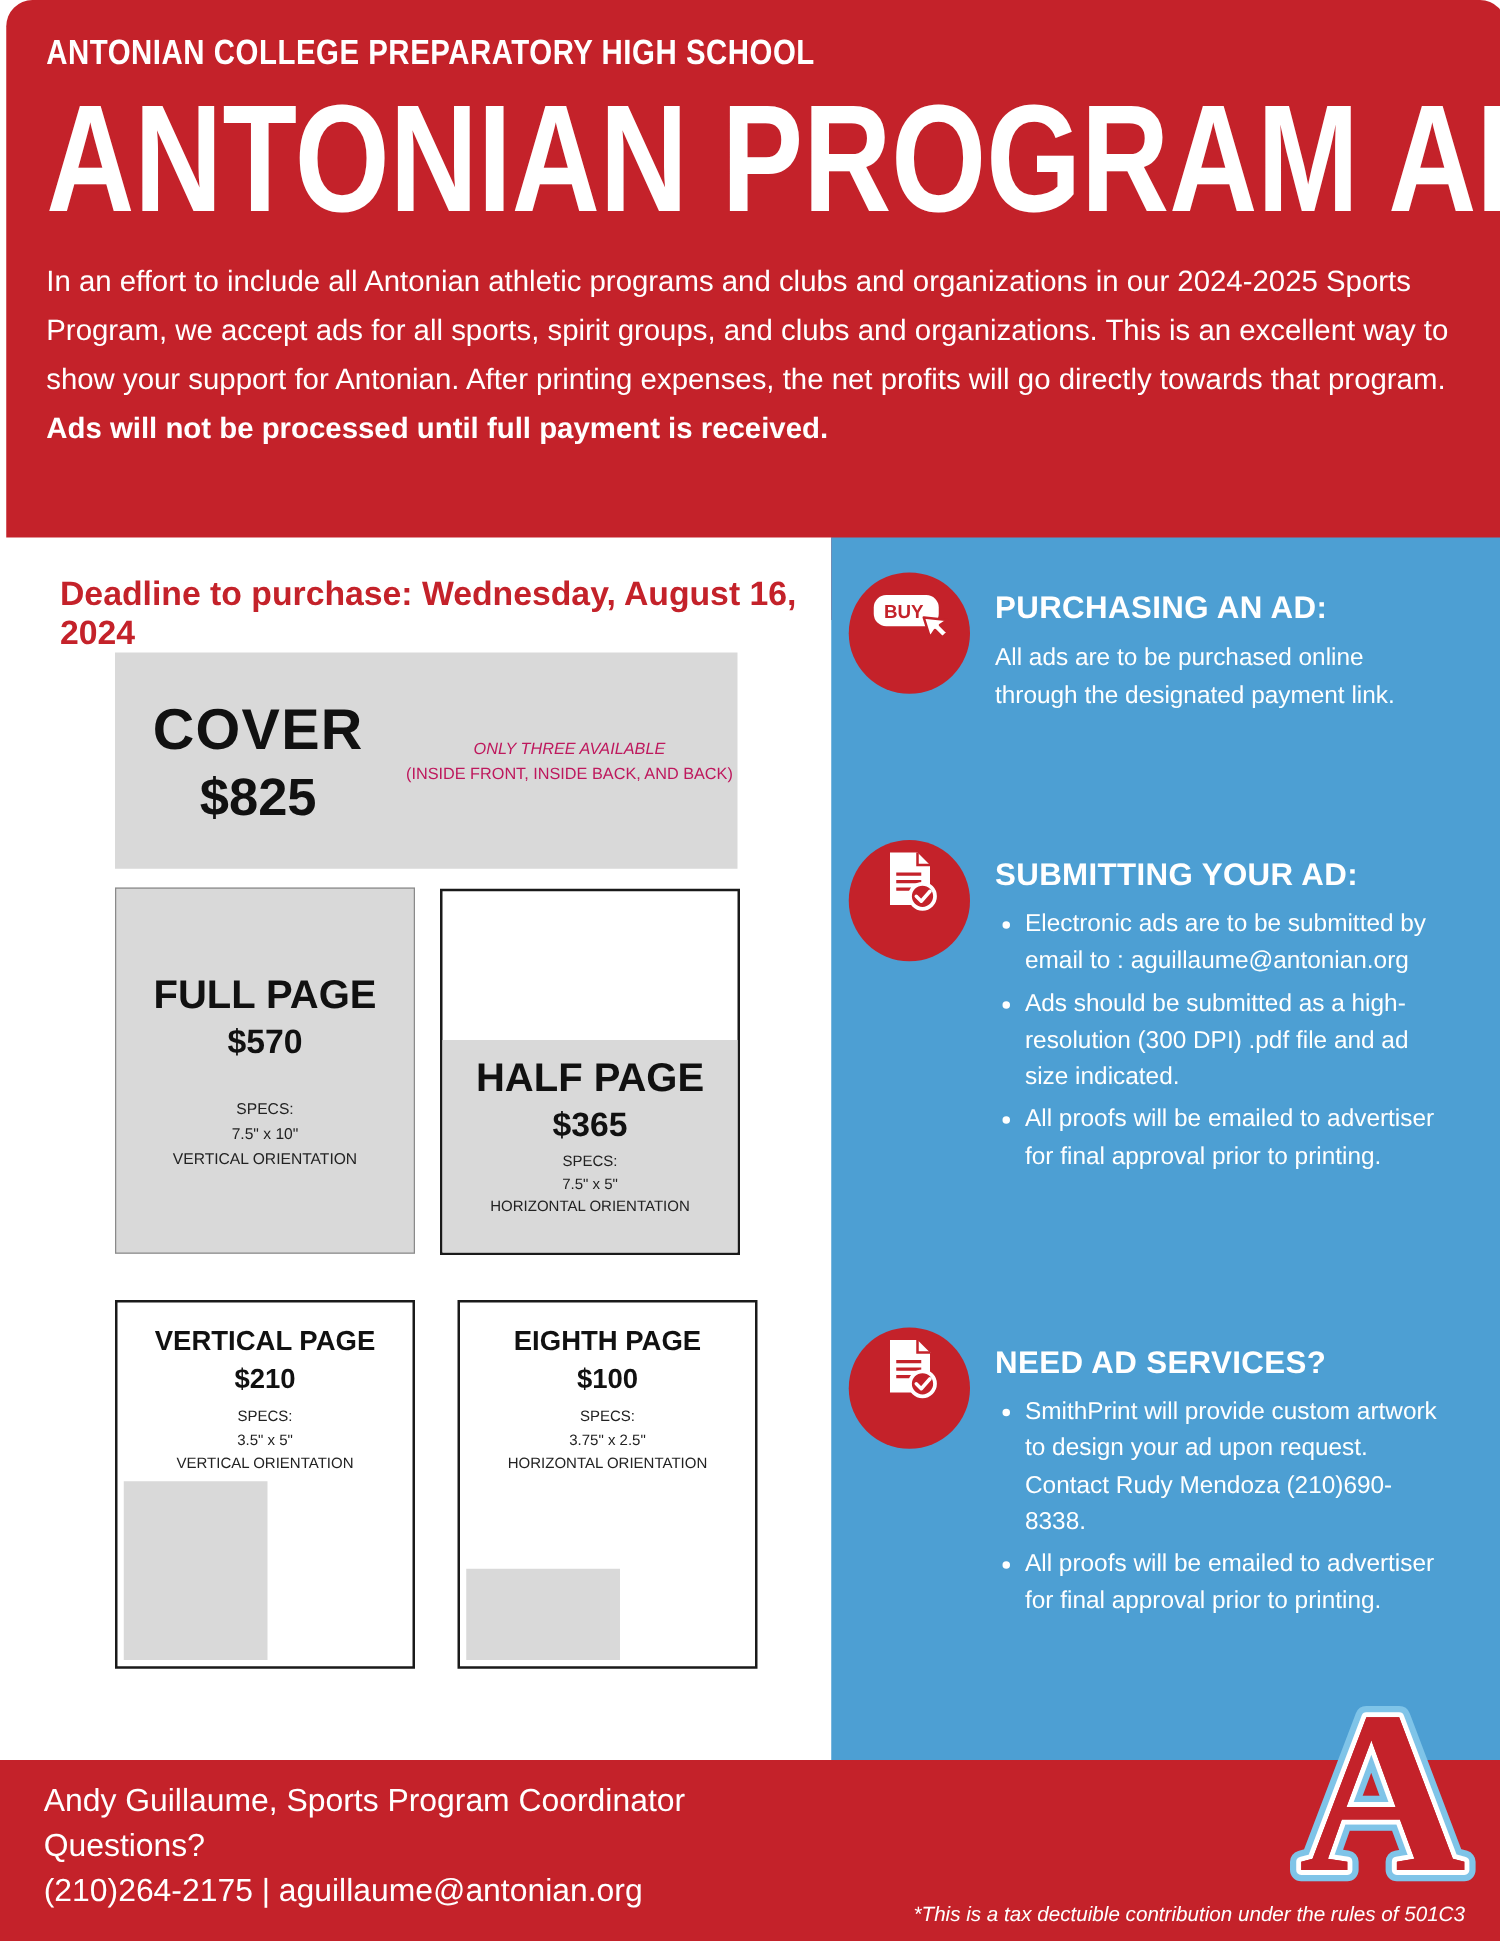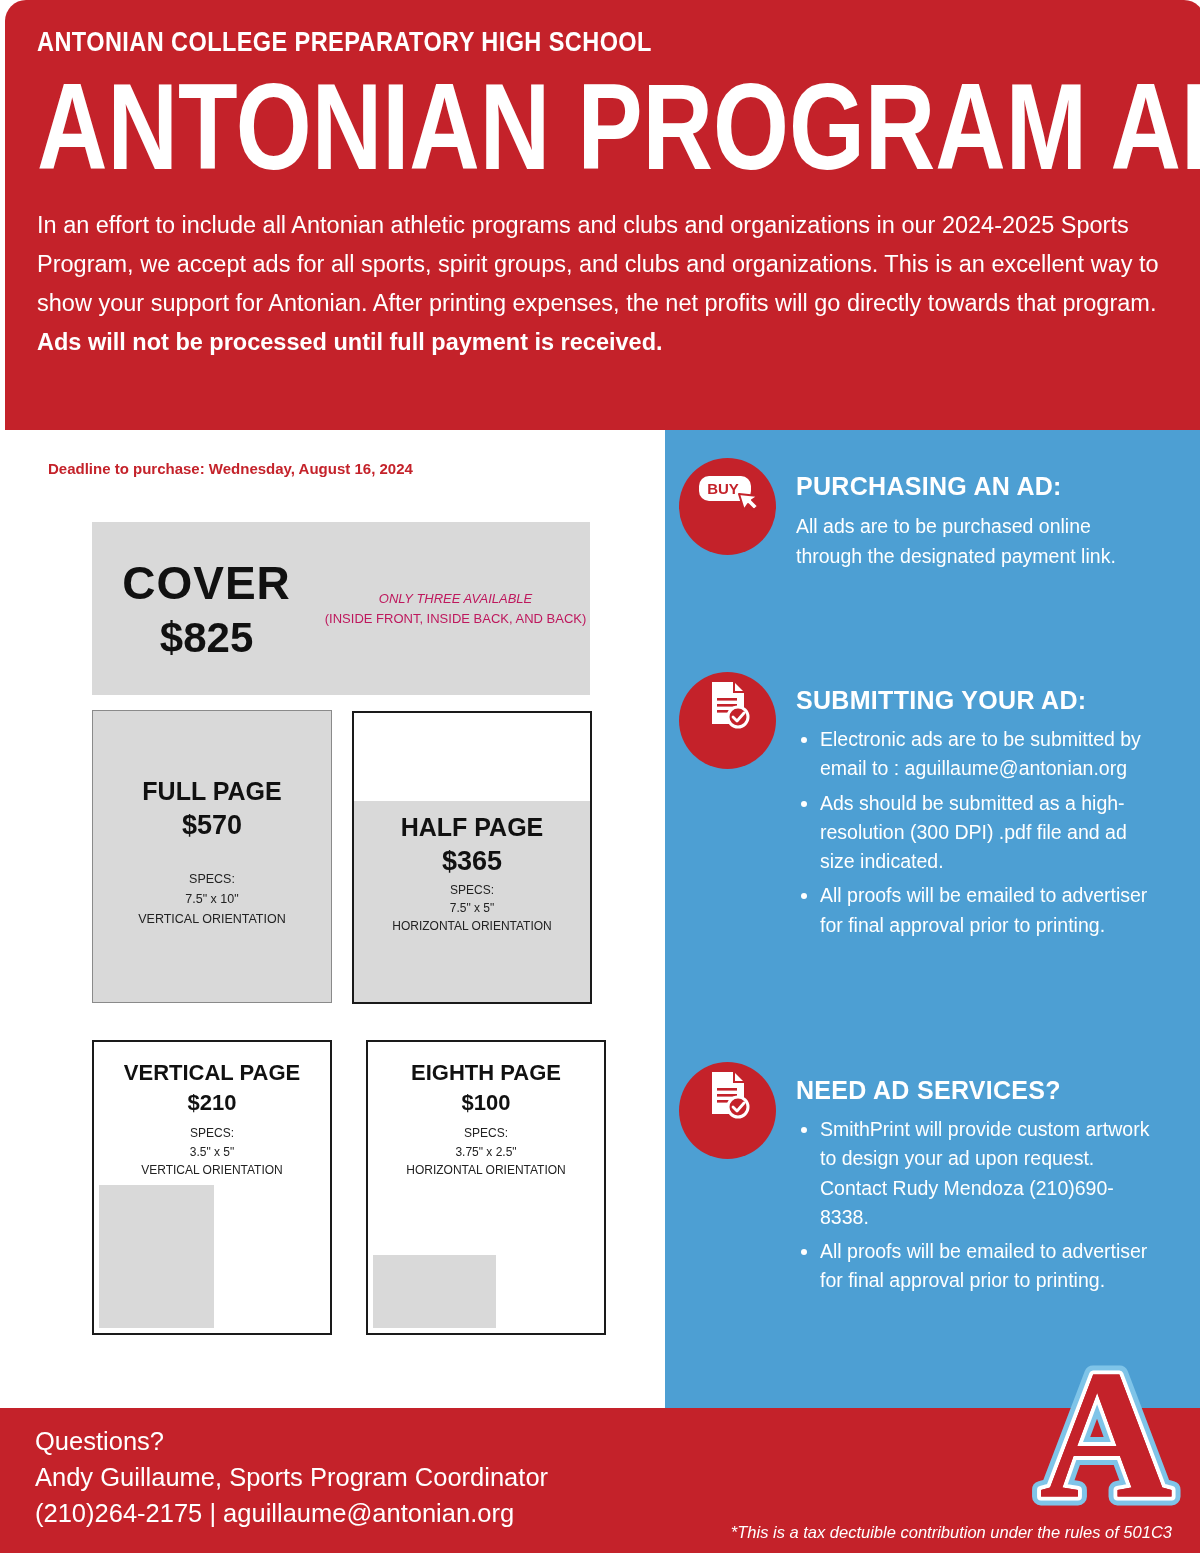--- a/index.html
+++ b/index.html
@@ -32,44 +32,44 @@
   
   .left-col {
     position: absolute; top: 430px; left: 0; width: 665px; height: 978px; background: #fff;
   }
   .right-col {
     position: absolute; top: 430px; left: 665px; width: 535px; height: 978px; background: #4D9FD3;
     color: #fff;
   }
   .deadline {
     position: absolute; left: 48px; top: 30px;
-    color: #C4222A; font-weight: bold; font-size: 15px;
+    color: #C4222A; font-weight: bold; font-size: 27px;
   }
   .box-cover {
     position: absolute; left: 92px; top: 92px; width: 498px; height: 173px;
     background: #D9D9D9; display: flex; align-items: center;
   }
   .cover-main { width: 46%; text-align: center; color: #111; }
   .cover-name { font-size: 46px; font-weight: bold; letter-spacing: 1px; }
   .cover-price { font-size: 42px; font-weight: bold; margin-top: 4px; }
   .cover-note { width: 54%; text-align: center; font-size: 13px; color: #be185d; line-height: 1.5; }
   .cover-note .n1 { font-style: italic; }
   .box-full {
     position: absolute; left: 92px; top: 280px; width: 240px; height: 293px;
     background: #D9D9D9; border: 1px solid #8a8a8a; text-align: center; padding-top: 66px; color: #111;
   }
-  .size-name { font-size: 25px; font-weight: bold; }
+  .size-name { font-size: 32px; font-weight: bold; }
   .size-price { font-size: 27px; font-weight: bold; margin-top: 4px; }
   .specs { font-size: 12.5px; color: #222; line-height: 1.6; margin-top: 28px; }
   .box-half {
     position: absolute; left: 352px; top: 281px; width: 240px; height: 293px;
     background: #fff; border: 2px solid #1a1a1a;
   }
   .half-gray {
-    position: absolute; left: 0; right: 0; bottom: 0; height: 201px;
+    position: absolute; left: 0; right: 0; bottom: 0; height: 170px;
     background: #D9D9D9; text-align: center; padding-top: 12px; color: #111;
   }
   .half-gray .specs { margin-top: 4px; font-size: 12px; line-height: 1.5; }
   .box-quarter, .box-eighth {
     position: absolute; top: 610px; width: 240px; height: 295px;
     background: #fff; border: 2px solid #1a1a1a; text-align: center; padding-top: 18px; color: #111;
   }
   .box-quarter { left: 92px; }
   .box-eighth { left: 366px; }
   .qname { font-size: 22px; font-weight: bold; }
@@ -240,22 +240,22 @@
         <ul class="info-bullets">
           <li>SmithPrint will provide custom artwork to design your ad upon request. Contact Rudy Mendoza (210)690-8338.</li>
           <li>All proofs will be emailed to advertiser for final approval prior to printing.</li>
         </ul>
       </div>
     </div>
 
   </div>
 
   <div class="footer">
+    <div class="footer-line">Andy Guillaume, Sports Program Coordinator</div>
     <div class="footer-line">Questions?</div>
-    <div class="footer-line">Andy Guillaume, Sports Program Coordinator</div>
     <div class="footer-line">(210)264-2175 | aguillaume@antonian.org</div>
     <div class="tax-note">*This is a tax dectuible contribution under the rules of 501C3</div>
   </div>
 
   <div class="logo-a">
     <svg width="124" height="182" viewBox="0 0 124 182">
       <text x="62" y="160" text-anchor="middle" font-family="Liberation Serif, serif" font-weight="bold" font-size="185" fill="#C4222A" stroke="#7FC4E8" stroke-width="18" stroke-linejoin="round" paint-order="stroke">A</text>
       <text x="62" y="160" text-anchor="middle" font-family="Liberation Serif, serif" font-weight="bold" font-size="185" fill="#C4222A" stroke="#ffffff" stroke-width="8" stroke-linejoin="round" paint-order="stroke">A</text>
       <text x="62" y="160" text-anchor="middle" font-family="Liberation Serif, serif" font-weight="bold" font-size="185" fill="#C4222A">A</text>
     </svg>

